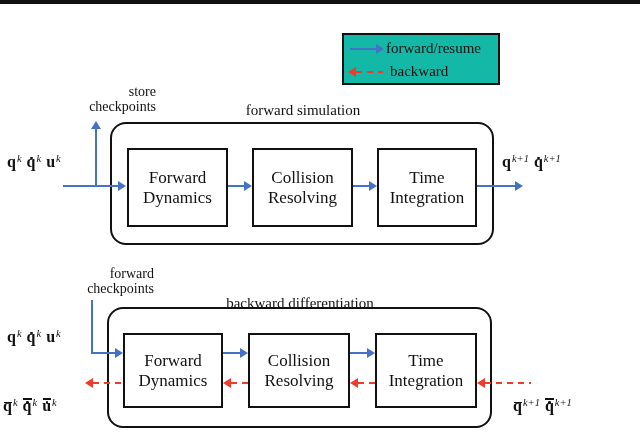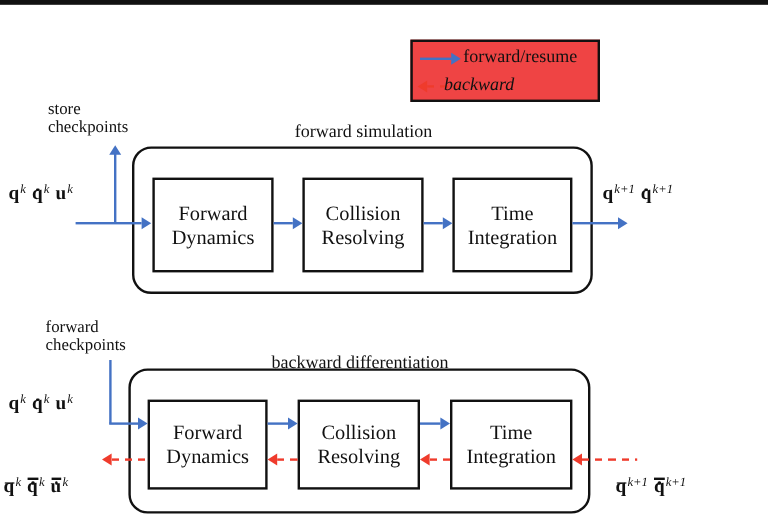--- a/index.html
+++ b/index.html
@@ -14,25 +14,25 @@
   .top-rule{position:absolute;left:0;top:0;width:640px;height:4px;background:var(--ink);}
 
   
   .obox{position:absolute;border:2.5px solid var(--ink);border-radius:16px;box-sizing:border-box;background:transparent;}
   .ibox{position:absolute;border:2px solid var(--ink);box-sizing:border-box;background:#fff;
         display:flex;flex-direction:column;align-items:center;justify-content:center;
         font-size:17px;line-height:20px;text-align:center;}
 
   
   .lbl{position:absolute;font-family:"Liberation Serif",serif;color:#111;}
-  .note{font-size:14px;line-height:15px;text-align:left;}
+  .note{font-size:14px;line-height:15px;text-align:right;}
   .dtitle{font-size:15px;line-height:15px;text-align:center;}
 
   
-  .legend{position:absolute;left:342px;top:33px;width:158px;height:52px;border:2px solid var(--ink);box-sizing:border-box;background:#ef4444;}
+  .legend{position:absolute;left:342px;top:33px;width:158px;height:52px;border:2px solid var(--ink);box-sizing:border-box;background:#14b8a6;}
   .legend .txt{position:absolute;font-size:15px;line-height:18px;}
 
   
   .hline{position:absolute;height:2px;background:var(--blue);}
   .vline{position:absolute;width:2px;background:var(--blue);}
   .rline{position:absolute;height:2px;background:repeating-linear-gradient(90deg,var(--red) 0 6px,transparent 6px 11px);}
   .ah-r{position:absolute;width:0;height:0;border-top:5px solid transparent;border-bottom:5px solid transparent;border-left:8px solid var(--blue);}
   .ah-u{position:absolute;width:0;height:0;border-left:5px solid transparent;border-right:5px solid transparent;border-bottom:8px solid var(--blue);}
   .ah-l{position:absolute;width:0;height:0;border-top:5px solid transparent;border-bottom:5px solid transparent;border-right:8px solid var(--red);}
 
@@ -59,21 +59,21 @@
   <div class="legend">
     <div>
       <div class="hline" style="left:6px;top:13px;width:26px;"></div>
       <div class="ah-r" style="left:32px;top:9px;"></div>
     </div>
     <div class="txt" style="left:42px;top:4px;">forward/resume</div>
     <div>
       <div class="ah-l" style="left:4px;top:32px;"></div>
       <div class="rline" style="left:12px;top:36px;width:27px;"></div>
     </div>
-    <div class="txt" style="left:26px;top:27px;font-style:italic;">backward</div>
+    <div class="txt" style="left:46px;top:27px;">backward</div>
   </div>
 
   <div class="lbl note" style="left:40px;top:84px;width:116px;">
     <div>store</div>
     <div>checkpoints</div>
   </div>
 
   <div class="mvars" style="left:7px;top:152px;"><span class="tok"><span class="mb">q</span><span class="ms">k</span></span><span class="tok d"><span class="mb">q</span><span class="acc acc-dot"></span><span class="ms">k</span></span><span class="tok"><span class="mb">u</span><span class="ms">k</span></span></div>
 
   <div class="lbl dtitle" style="left:223px;top:103px;width:160px;">forward simulation</div>

